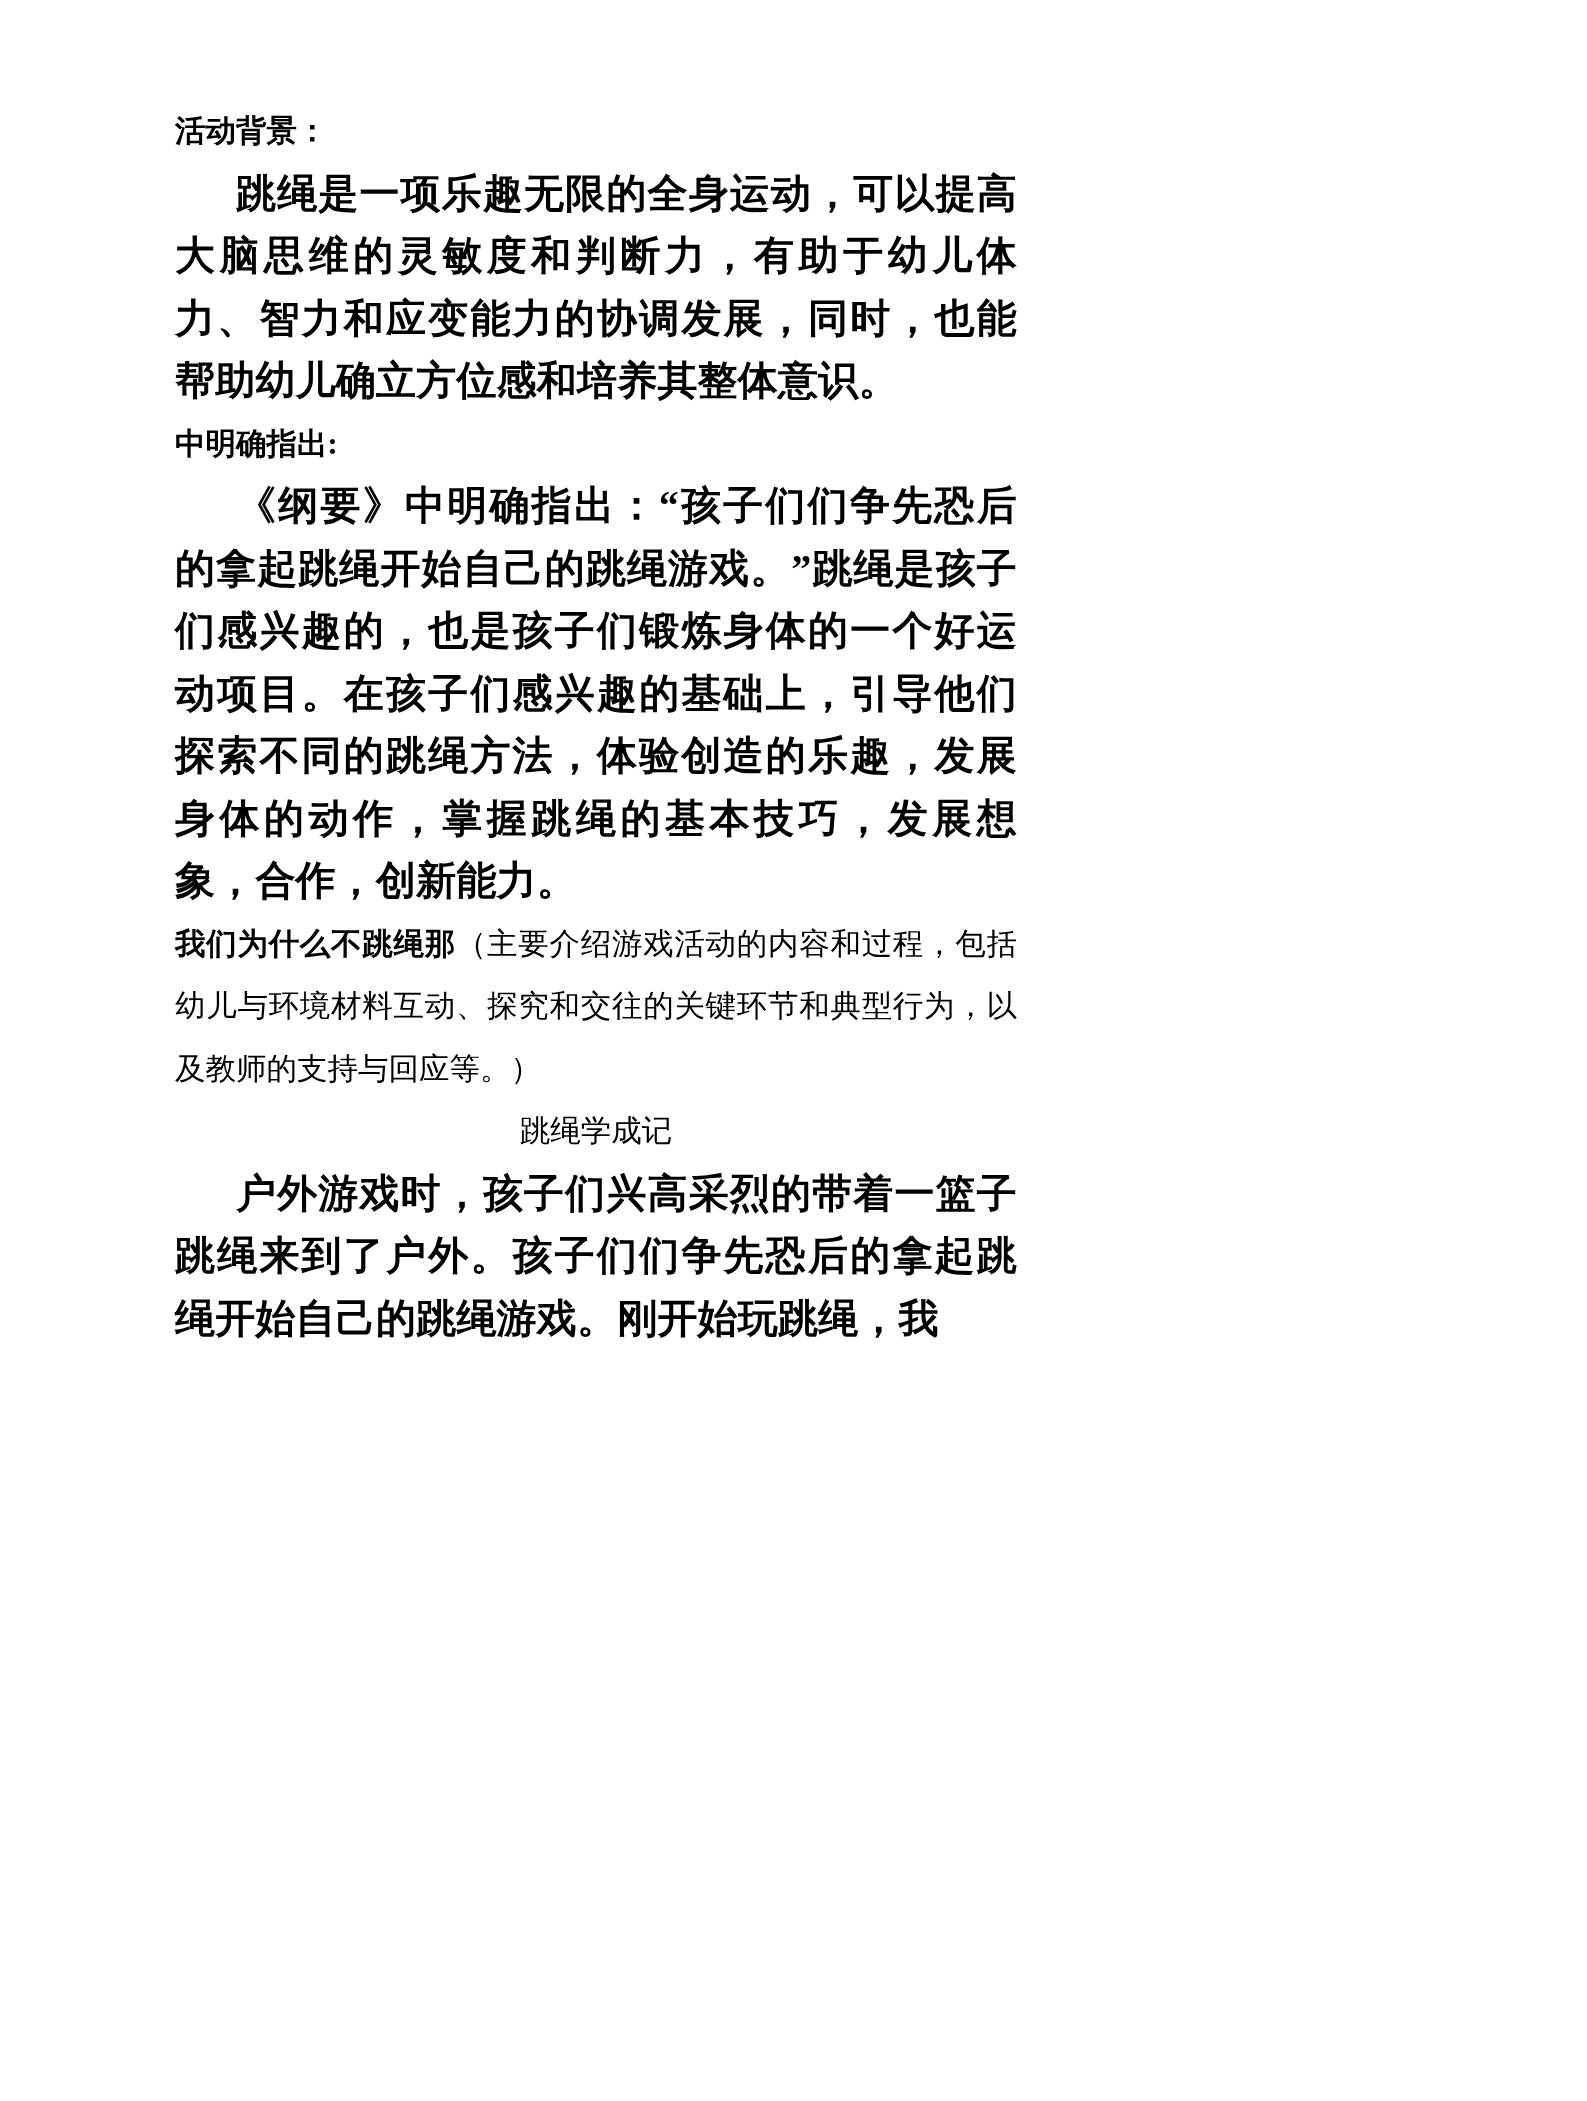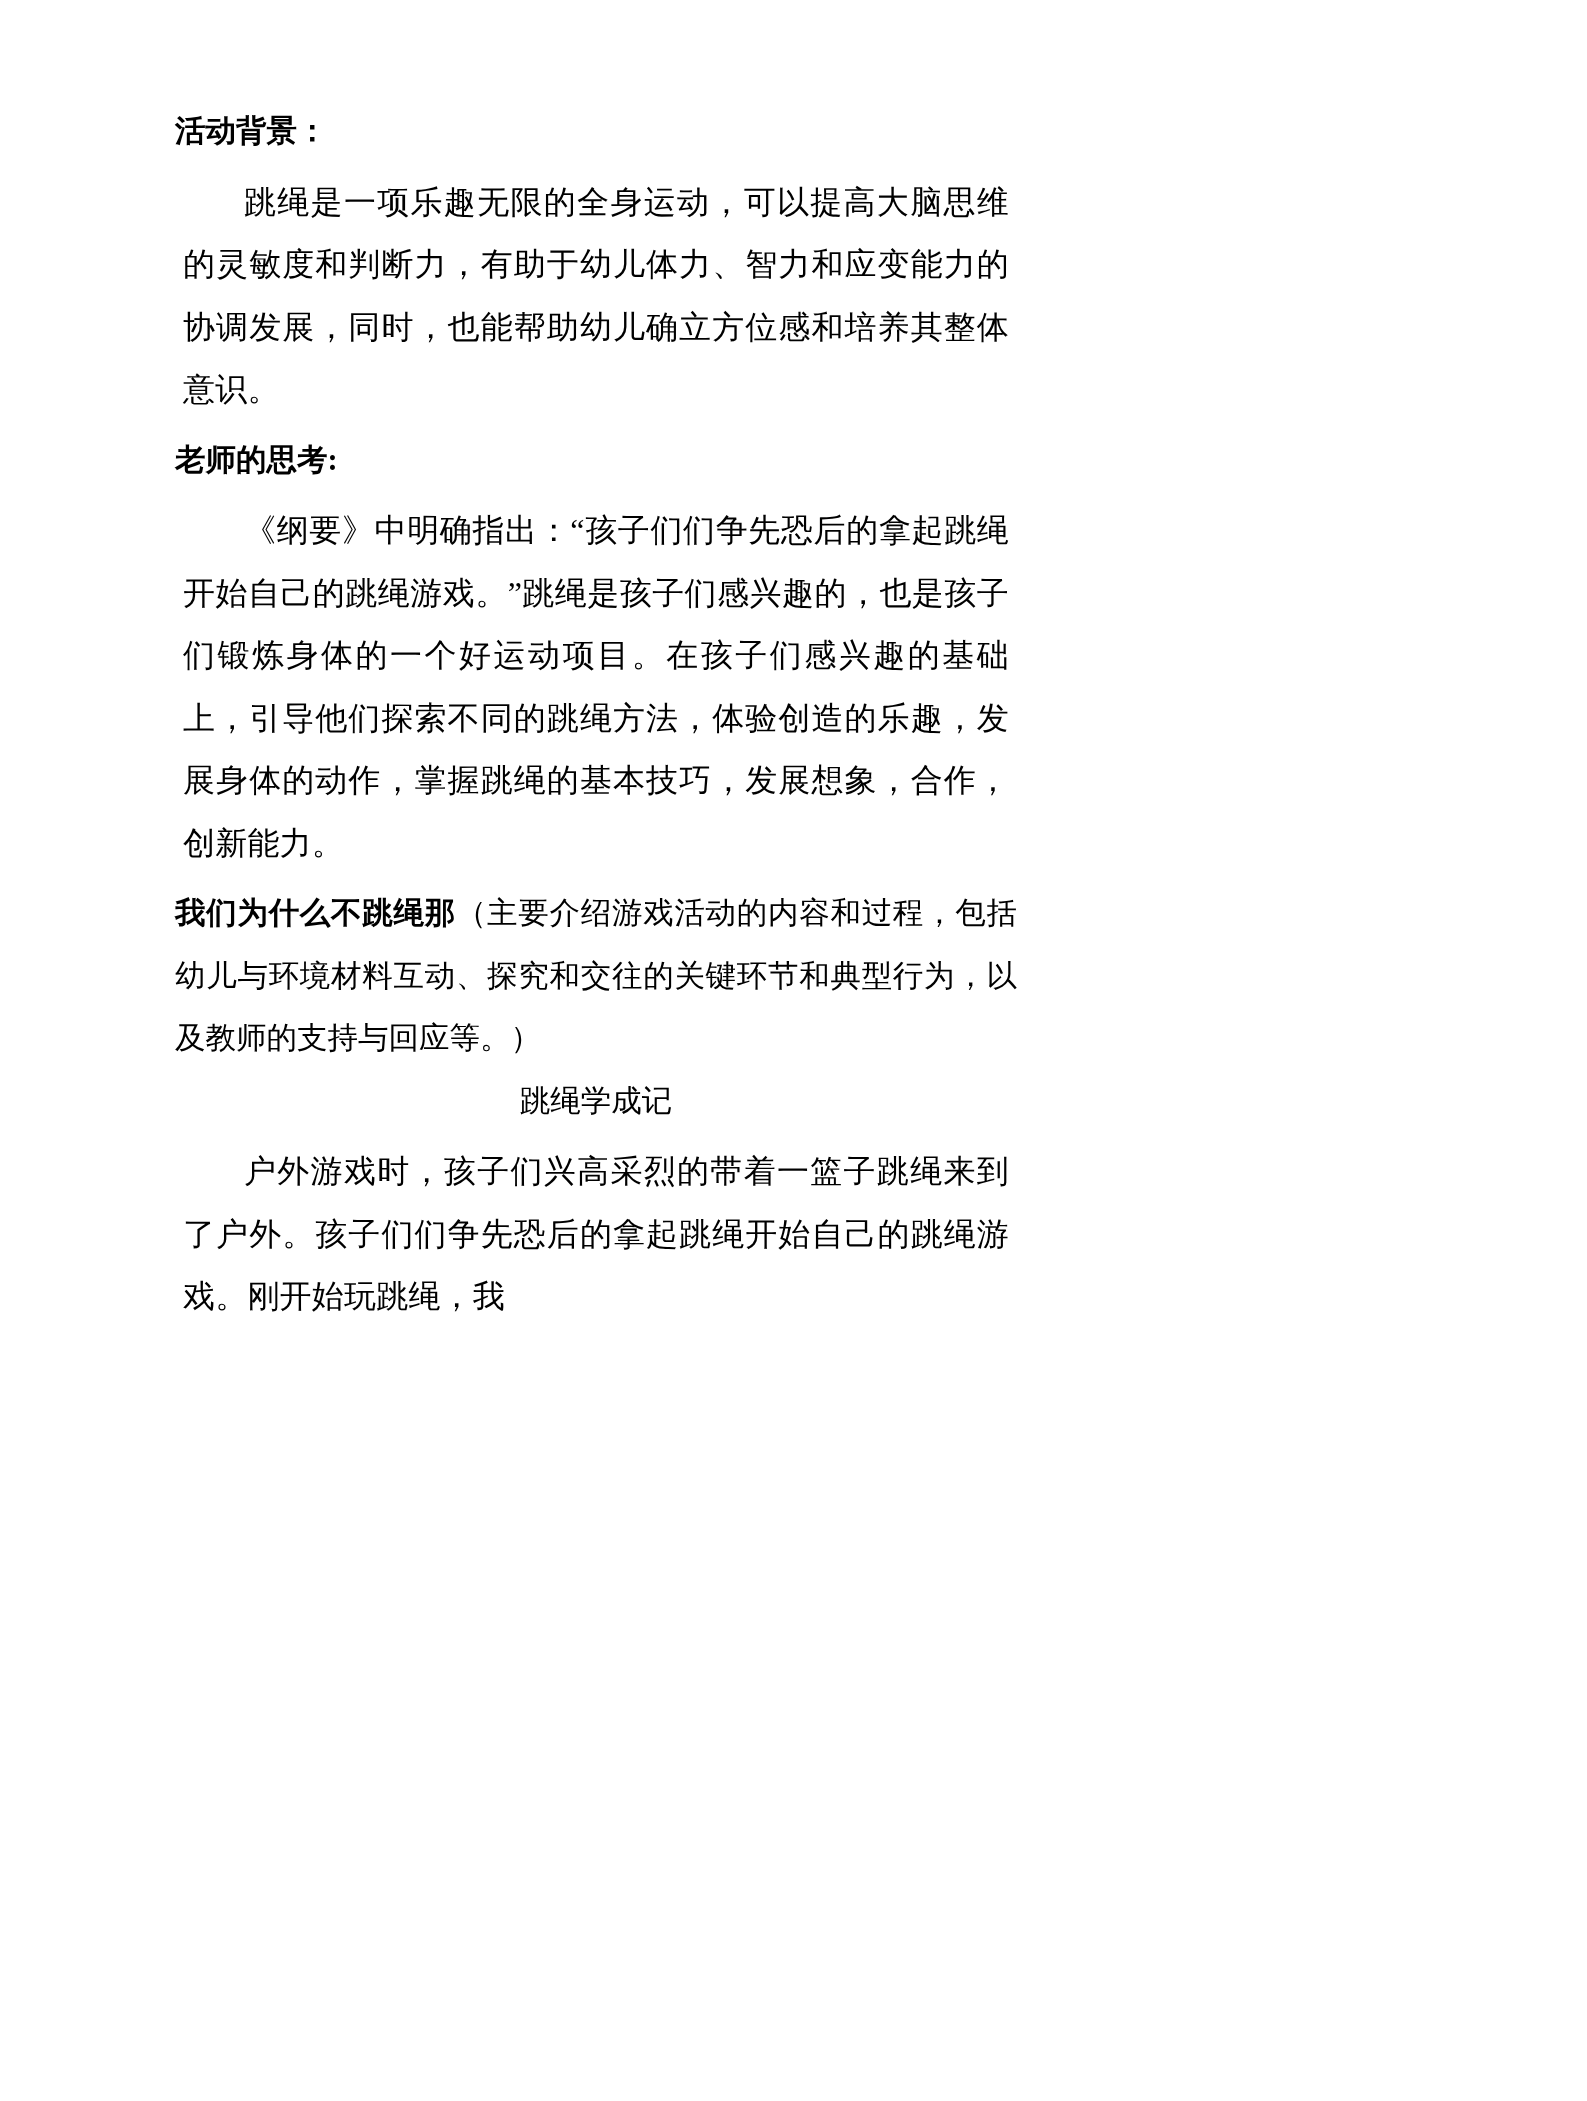--- a/index.html
+++ b/index.html
@@ -22,27 +22,28 @@
     box-sizing: border-box;
     overflow: hidden;
   }
   .doc-body {
     position: absolute;
     left: 175px;
     top: 100px;
     width: 842px;
   }
   .para {
-    font-size: 32px;
+    font-size: 40px;
     line-height: 62.5px;
     text-align: justify;
     text-justify: inter-ideograph;
-    margin: 8px;
+    margin: 0;
     letter-spacing: 0.2px;
     word-break: break-all;
+    font-weight: bold;
   }
   .indent {
     text-indent: 61px;
   }
   .heading {
     font-size: 30.5px;
     line-height: 62.5px;
     font-weight: bold;
     margin: 0;
     text-align: justify;
@@ -63,21 +64,21 @@
 <body>
 
 <div class="page">
   <div class="doc-body">
 
     <div class="heading">活动背景：</div>
 
     <p class="para indent">跳绳是一项乐趣无限的全身运动，可以提高大脑思维的灵敏度和判断力，有助于幼儿体力、智力和应变能力的协调发展，同时，也能帮助幼儿确立方位感和培养其整体意识。</p>
 
 
-    <div class="heading">老师的思考:</div>
+    <div class="heading">中明确指出:</div>
 
     <p class="para indent">《纲要》中明确指出：“孩子们们争先恐后的拿起跳绳开始自己的跳绳游戏。”跳绳是孩子们感兴趣的，也是孩子们锻炼身体的一个好运动项目。在孩子们感兴趣的基础上，引导他们探索不同的跳绳方法，体验创造的乐趣，发展身体的动作，掌握跳绳的基本技巧，发展想象，合作，创新能力。</p>
 
     <p class="heading"><span>我们为什么不跳绳那</span><span class="normal">（主要介绍游戏活动的内容和过程，包括幼儿与环境材料互动、探究和交往的关键环节和典型行为，以及教师的支持与回应等。）</span></p>
 
     <div class="plain-line">跳绳学成记</div>
 
     <p class="para indent">户外游戏时，孩子们兴高采烈的带着一篮子跳绳来到了户外。孩子们们争先恐后的拿起跳绳开始自己的跳绳游戏。刚开始玩跳绳，我</p>
 
   </div>

